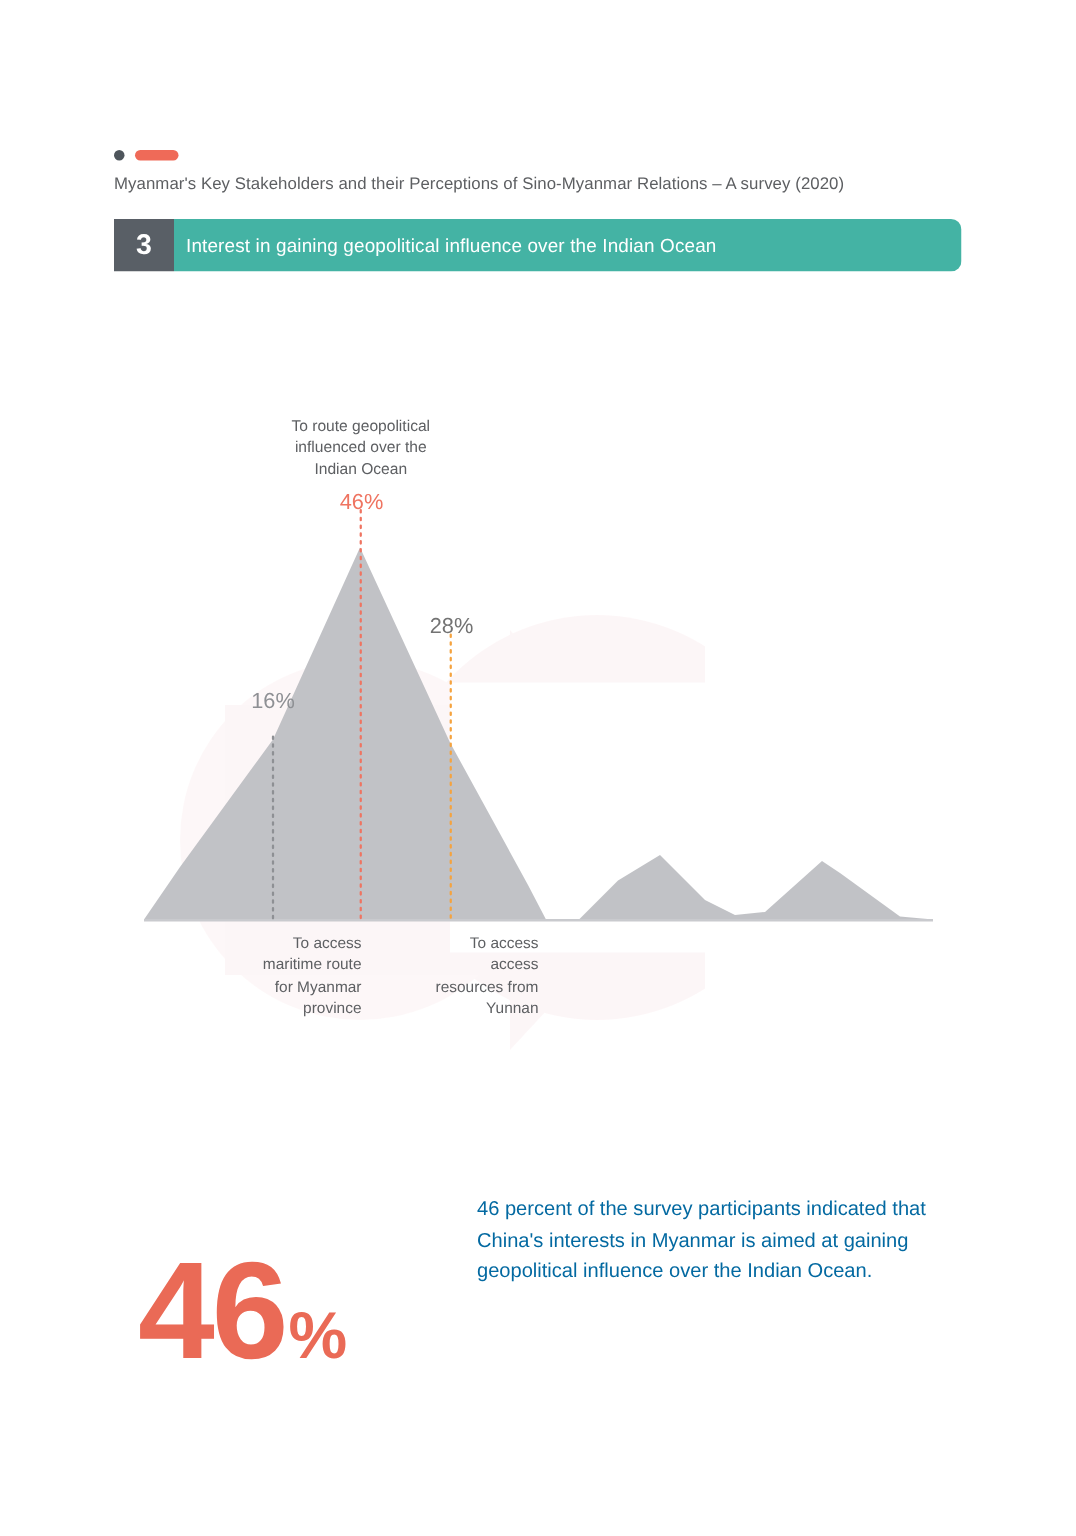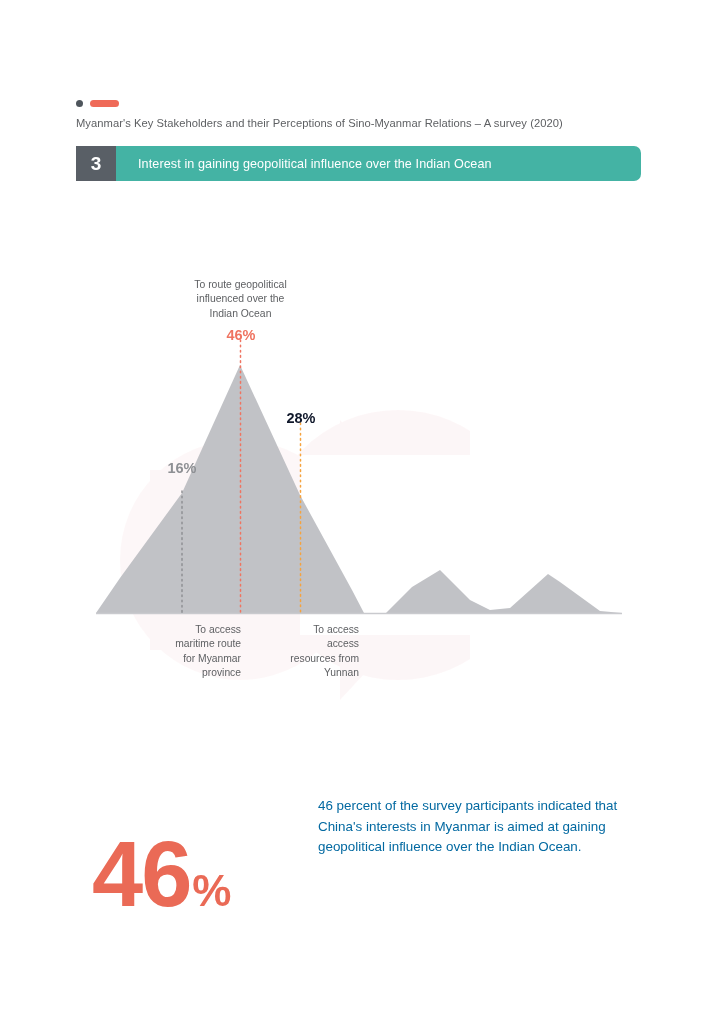--- a/index.html
+++ b/index.html
@@ -75,21 +75,21 @@
     justify-content: center;
     font-size: 19px;
     font-weight: bold;
     flex: 0 0 auto;
   }
   #section-title-wrap {
     flex: 1 1 auto;
     background: #44b3a4;
     display: flex;
     align-items: center;
-    padding-left: 22px;
+    padding-left: 8px;
   }
   #section-title {
     color: #ffffff;
     font-size: 12.6px;
     letter-spacing: 0.1px;
   }
 
   
   #chart {
     position: absolute;
@@ -104,21 +104,21 @@
     position: absolute;
     text-align: center;
     font-size: 10.4px;
     line-height: 14.3px;
     color: #5d5f62;
   }
   .value-label {
     position: absolute;
     font-size: 14.5px;
     text-align: center;
-    font-weight: bold;
+    font-weight: normal;
   }
   .axis-label {
     position: absolute;
     text-align: right;
     font-size: 10.3px;
     line-height: 14.3px;
     color: #5d5f62;
   }
 
   
@@ -232,21 +232,21 @@
     </svg>
 
     <div class="peak-label" style="left:168px; top:18px; width:145px;">
       <div>To route geopolitical</div>
       <div>influenced over the</div>
       <div>Indian Ocean</div>
     </div>
 
     <div class="value-label" style="left:206px; top:67px; width:70px; color:#ef7461;">46%</div>
 
-    <div class="value-label" style="left:266px; top:150px; width:70px; color:#0f172a;">28%</div>
+    <div class="value-label" style="left:266px; top:150px; width:70px; color:#737373;">28%</div>
 
     <div class="value-label" style="left:147px; top:200px; width:70px; color:#8e9094;">16%</div>
 
     <div class="axis-label" style="left:124px; top:363px; width:117px;">
       <div>To access</div>
       <div>maritime route</div>
       <div>for Myanmar</div>
       <div>province</div>
     </div>
 

